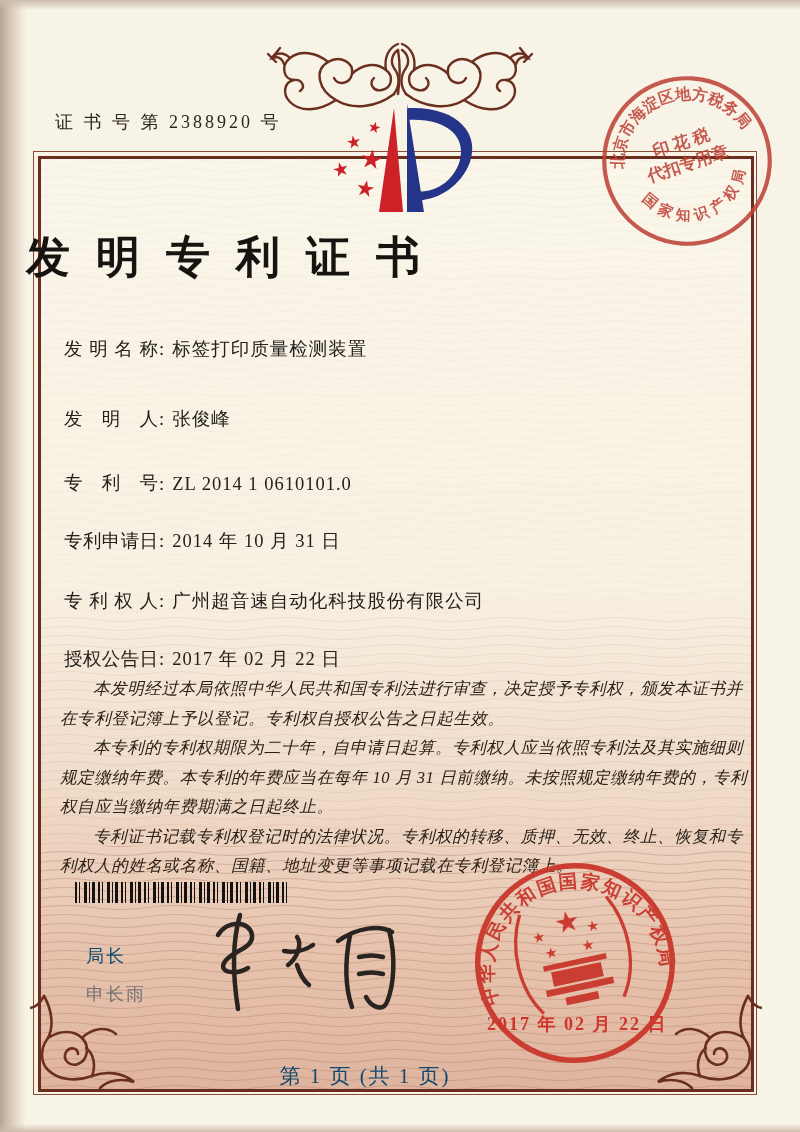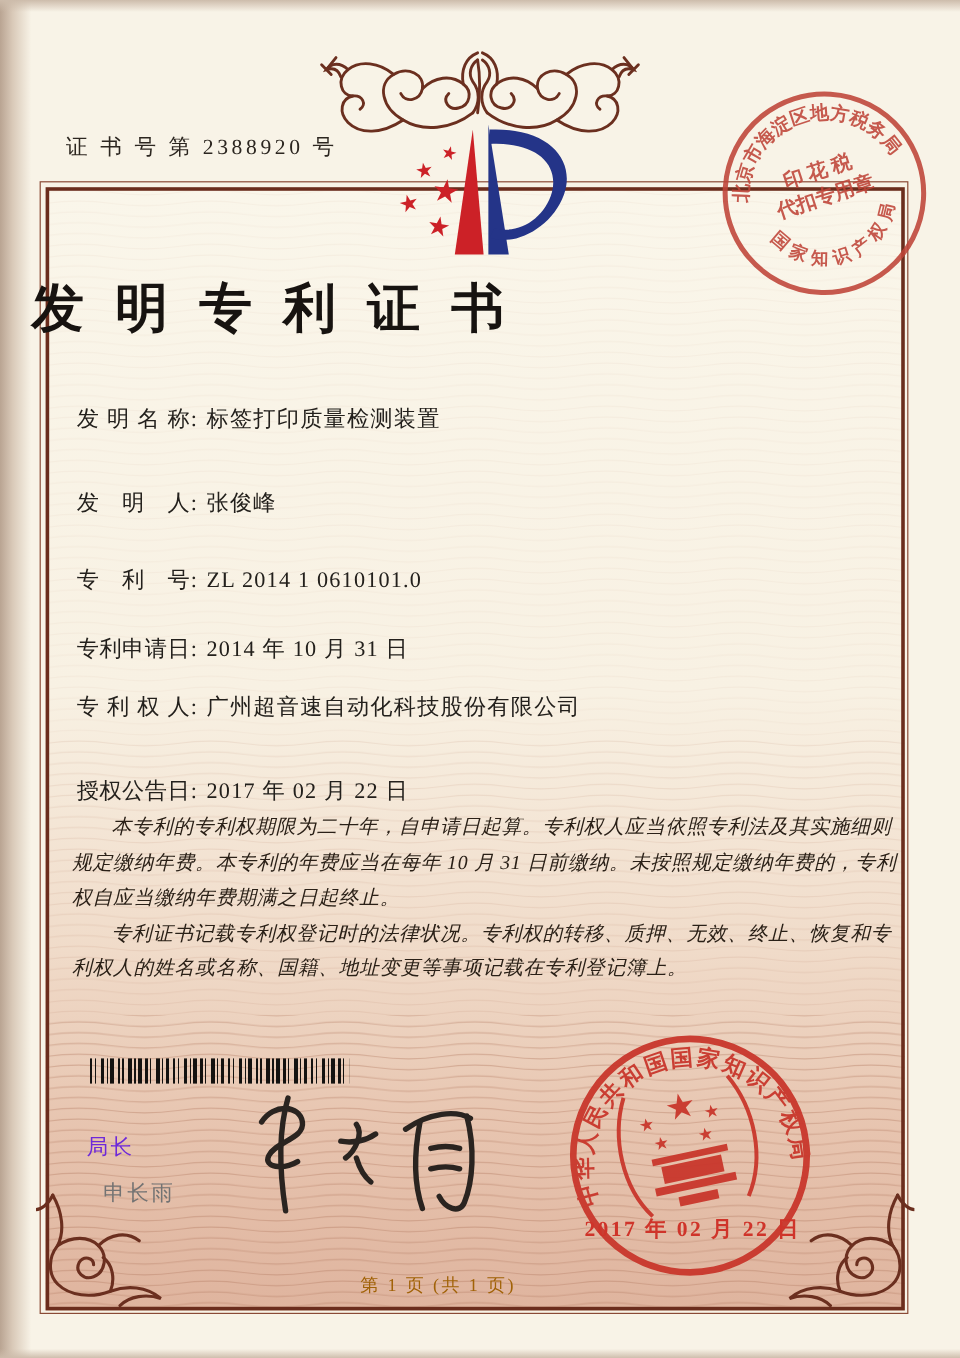--- a/index.html
+++ b/index.html
@@ -70,33 +70,33 @@
   .barcode{
     position:absolute;left:75px;top:882px;width:216px;height:21px;
     background:repeating-linear-gradient(90deg,
       #141210 0 2px, rgba(0,0,0,0) 2px 4px,
       #141210 4px 5px, rgba(0,0,0,0) 5px 9px,
       #141210 9px 12px, rgba(0,0,0,0) 12px 14px,
       #141210 14px 15px, rgba(0,0,0,0) 15px 17px,
       #141210 17px 20px, rgba(0,0,0,0) 20px 23px);
   }
 
-  .signer-title{position:absolute;left:72px;top:944px;font-size:18px;color:#6d28d9;letter-spacing:2px;}
+  .signer-title{position:absolute;left:86px;top:944px;font-size:18px;color:#0c4a6e;letter-spacing:2px;}
   .signer-name{position:absolute;left:86px;top:982px;font-size:18px;color:#737373;letter-spacing:2px;}
   .signature-svg{position:absolute;left:200px;top:905px;}
 
   .tax-stamp{position:absolute;left:598px;top:72px;opacity:0.88;}
   .national-seal{position:absolute;left:470px;top:858px;opacity:0.95;}
   .seal-date{
     position:absolute;left:487px;top:1012px;font-size:18px;color:#cf342a;
     letter-spacing:2px;font-weight:bold;white-space:nowrap;
   }
   .page-footer{
     position:absolute;left:0;top:1062px;width:730px;text-align:center;
-    font-size:15px;color:#a16207;letter-spacing:2px;
+    font-size:21px;color:#0c4a6e;letter-spacing:2px;
   }
 
   .ornament{position:absolute;}
   .seal-ring-text{fill:var(--seal-red);font-weight:bold;font-family:"Liberation Serif","DejaVu Serif",serif;}
 </style>
 </head>
 <body>
 
 <div class="page">
 
@@ -191,28 +191,29 @@
   </div>
   <div class="field-row" style="top:336px;">
     <span class="field-label">发明名称</span><span class="field-colon">:</span><span class="field-value">标签打印质量检测装置</span>
   </div>
   <div class="field-row" style="top:470px;">
     <span class="field-label">专利号</span><span class="field-colon">:</span><span class="field-value">ZL 2014 1 0610101.0</span>
   </div>
   <div class="field-row" style="top:528px;">
     <span class="field-label">专利申请日</span><span class="field-colon">:</span><span class="field-value">2014 年 10 月 31 日</span>
   </div>
-  <div class="field-row" style="top:576px;">
+  <div class="field-row" style="top:588px;">
     <span class="field-label">专利权人</span><span class="field-colon">:</span><span class="field-value">广州超音速自动化科技股份有限公司</span>
   </div>
   <div class="field-row" style="top:646px;">
     <span class="field-label">授权公告日</span><span class="field-colon">:</span><span class="field-value">2017 年 02 月 22 日</span>
   </div>
 
   <div class="body-text">
+    <p>本发明经过本局依照中华人民共和国专利法进行审查，决定授予专利权，颁发本证书并在专利登记簿上予以登记。专利权自授权公告之日起生效。</p>
     <p>本专利的专利权期限为二十年，自申请日起算。专利权人应当依照专利法及其实施细则规定缴纳年费。本专利的年费应当在每年 10 月 31 日前缴纳。未按照规定缴纳年费的，专利权自应当缴纳年费期满之日起终止。</p>
     <p>专利证书记载专利权登记时的法律状况。专利权的转移、质押、无效、终止、恢复和专利权人的姓名或名称、国籍、地址变更等事项记载在专利登记簿上。</p>
   </div>
 
   <div class="barcode"></div>
 
   <div class="signer-title">局长</div>
   <div class="signer-name">申长雨</div>
 
   <svg class="signature-svg" width="210" height="115" viewBox="0 0 210 115">

